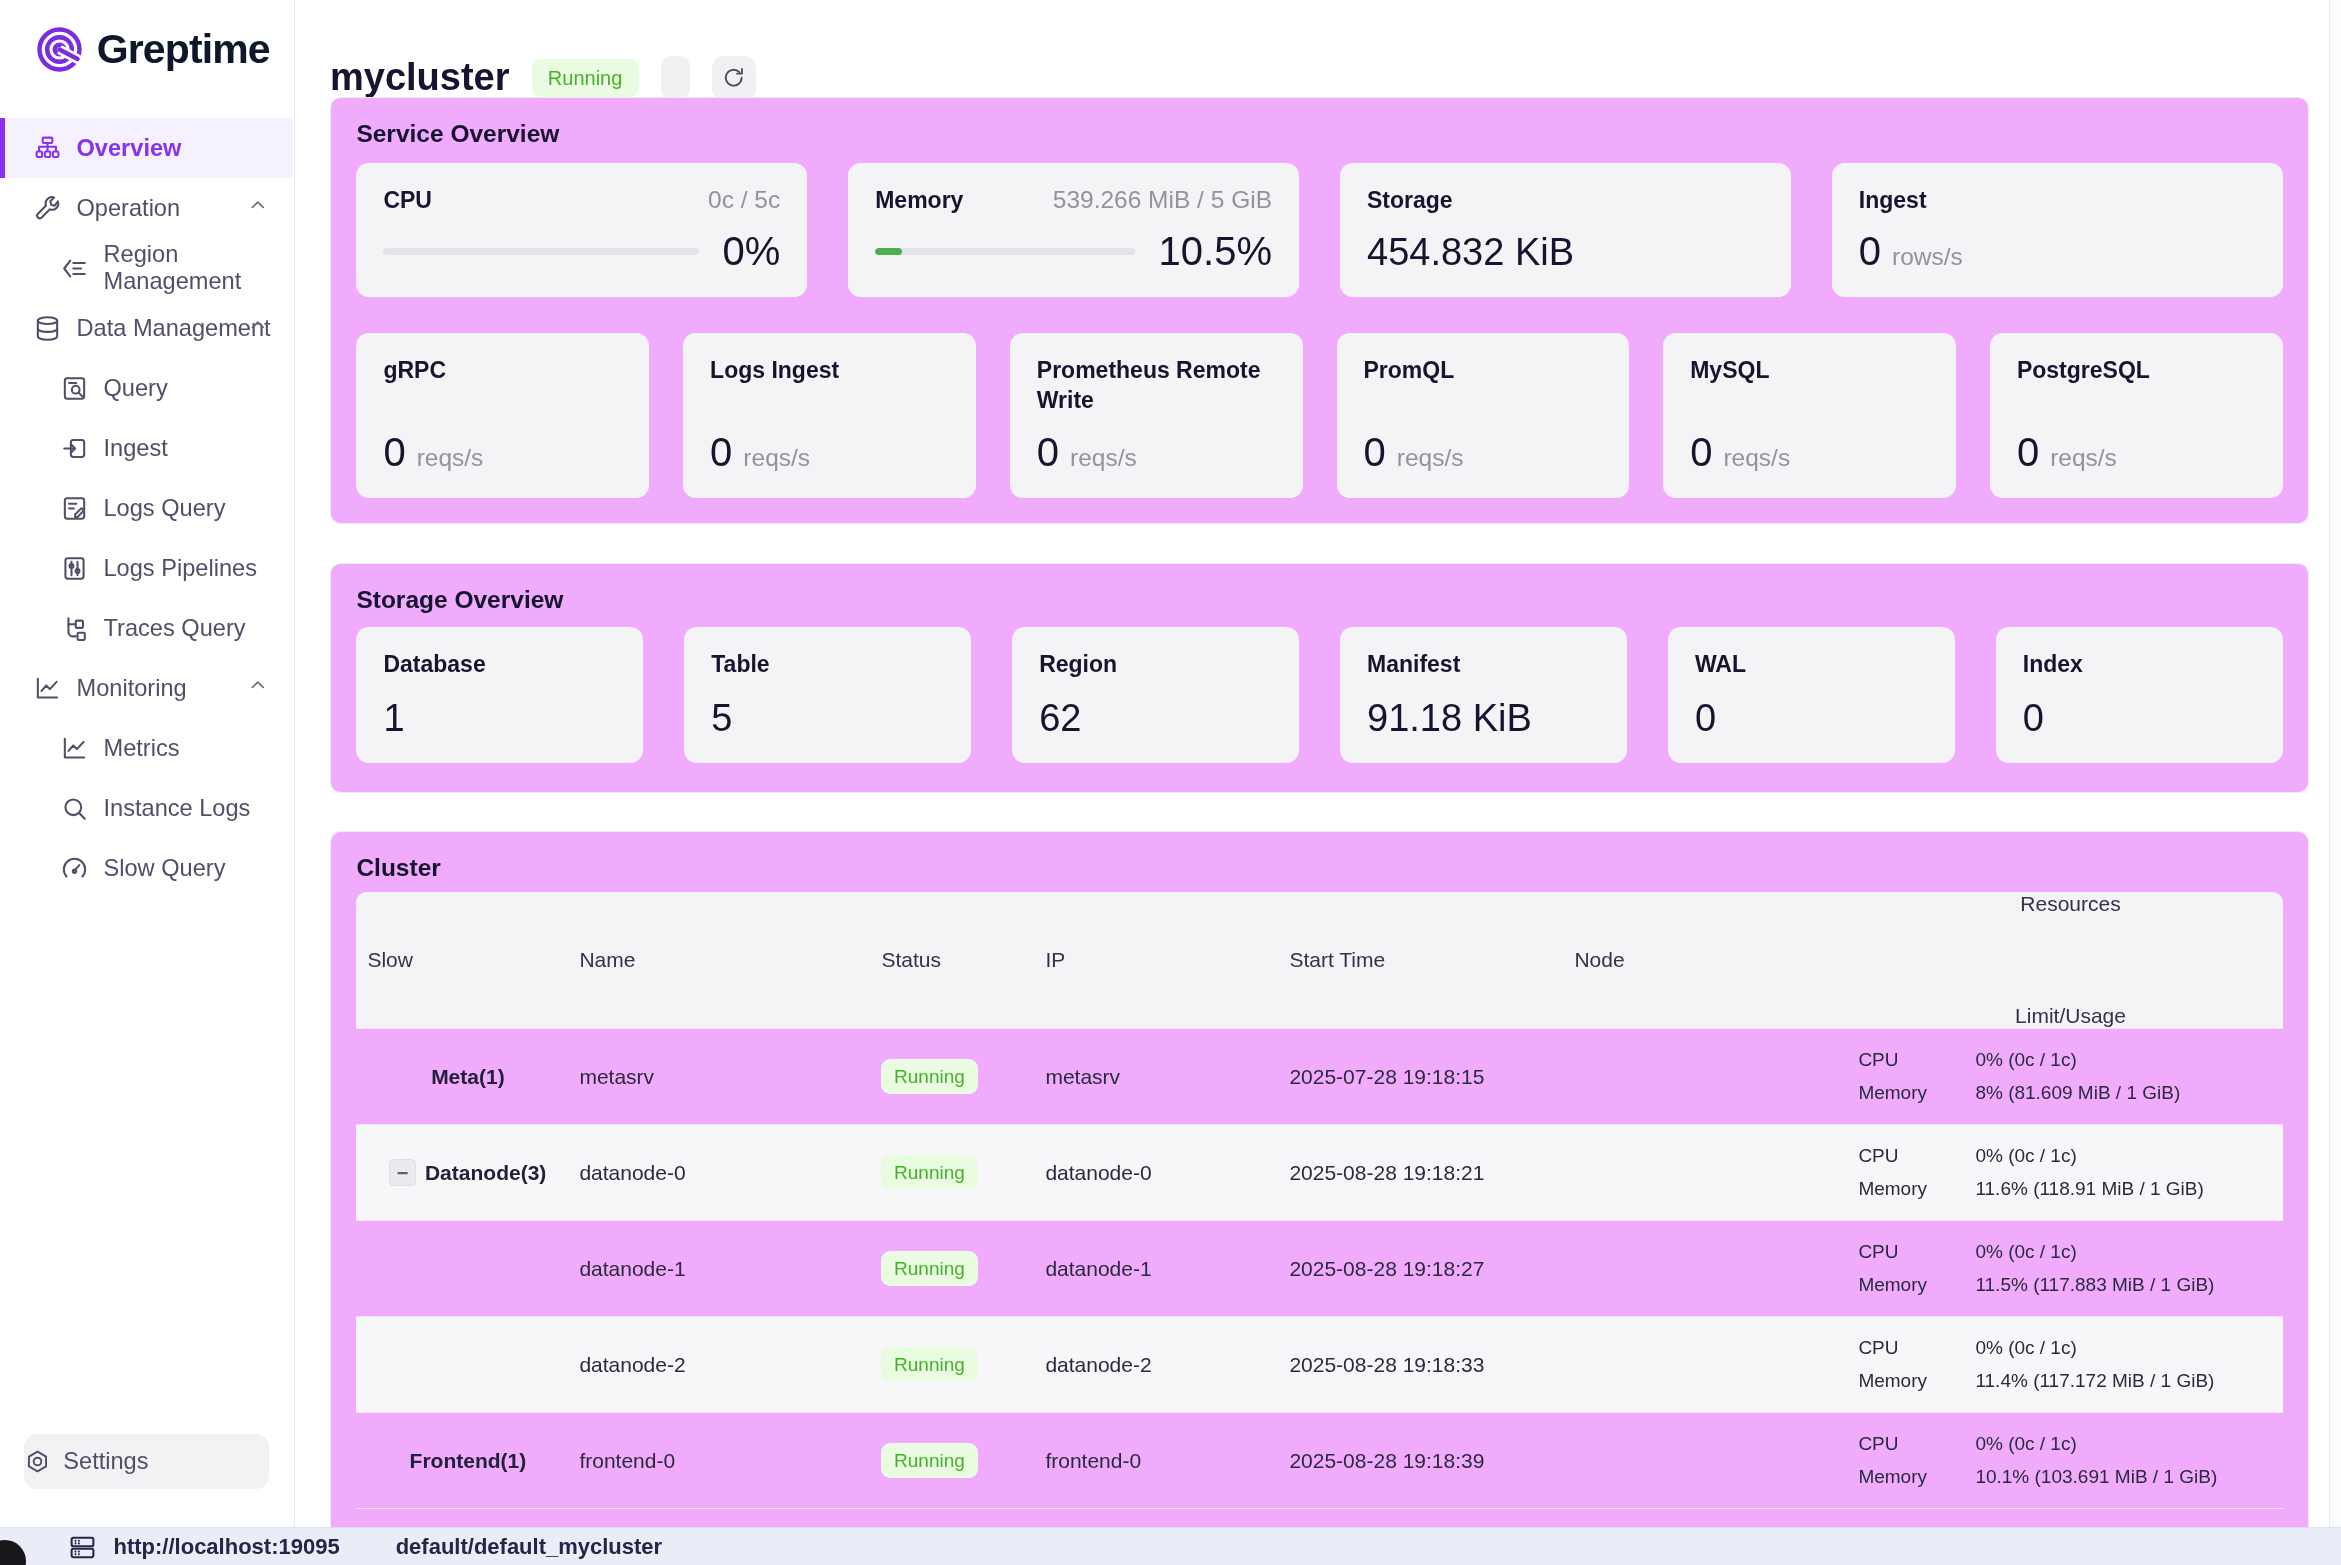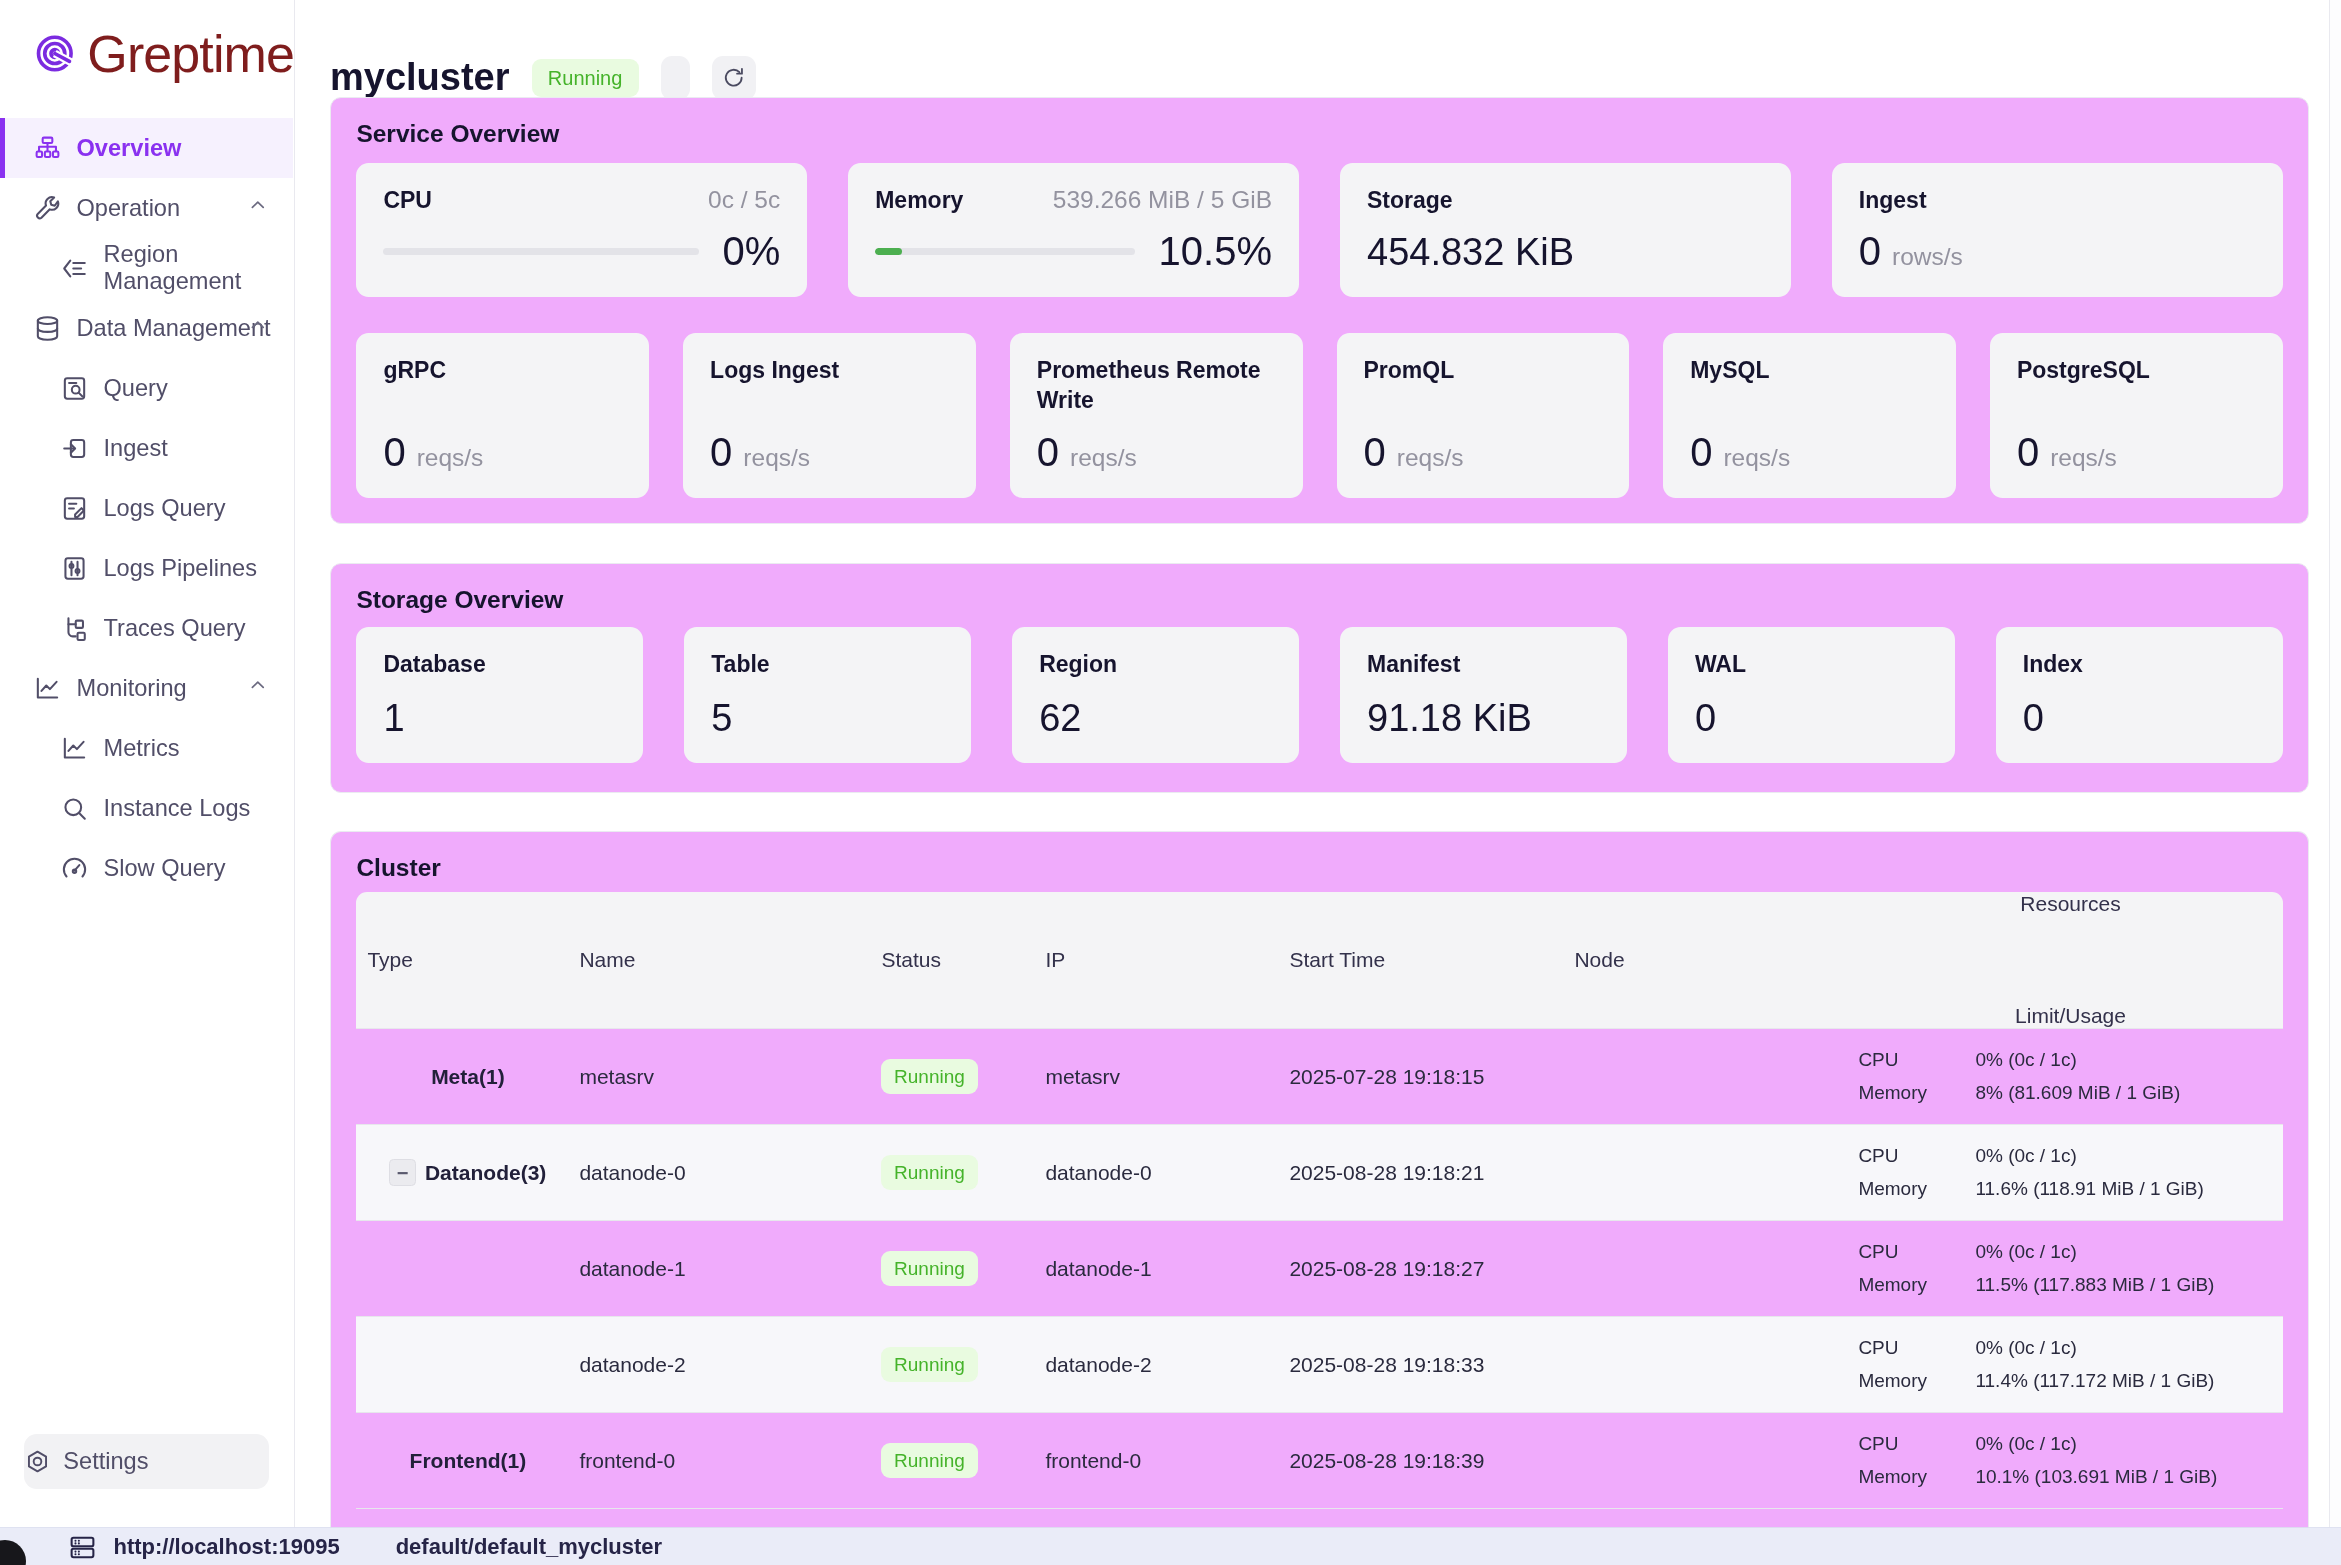--- a/index.html
+++ b/index.html
@@ -3,21 +3,21 @@
 <meta charset="utf-8">
 <style>
   html,body{margin:0;padding:0;background:#fff;}
   .app{position:relative;width:2342px;height:1566px;background:#ffffff;
        font-family:"Liberation Sans",sans-serif;overflow:hidden;color:#2a2a3e;}
 
   
   .sidebar{position:absolute;left:0;top:0;bottom:0;width:294px;background:#fff;
            border-right:0.9px solid #e9e9ef;z-index:2;}
   .logo{display:flex;align-items:center;gap:11.8px;padding:23.6px 0 0 34px;}
-  .logo-text{font-size:52px;font-weight:400;color:#7f1d1d;letter-spacing:-0.9px;}
+  .logo-text{font-size:41px;font-weight:700;color:#0f172a;letter-spacing:-0.9px;}
   .nav{position:absolute;top:118px;left:0;right:0.9px;}
   .nav-item{height:60px;display:flex;align-items:center;padding-left:33px;
             color:#514e68;font-size:23.6px;cursor:pointer;position:relative;box-sizing:border-box;}
   .nav-item.sub{padding-left:60px;}
   .nav-item .nicon{width:29px;height:29px;margin-right:14.5px;flex:0 0 auto;display:flex;}
   .nav-item .nicon svg{width:29px;height:29px;}
   .nav-item.active{background:#f6f1fe;color:var(--accent,#8a31f0);font-weight:700;}
   .nav-item.active::before{content:'';position:absolute;left:0;top:0;bottom:0;width:5.4px;
             background:var(--accent,#8a31f0);}
   .nav-chevron{position:absolute;right:23.6px;top:50%;transform:translateY(-50%);color:#6b6a80;}
@@ -400,21 +400,21 @@
             <span class="mtitle">Index</span>
             <span class="mvalue">0</span>
           </div>
         </div>
     </div>
 
     <div class="section sec-cluster">
       <div class="section-title">Cluster</div>
       <div class="tbl">
         <div class="tbl-head">
-          <div class="th">Type</div>
+          <div class="th">Slow</div>
           <div class="th">Name</div>
           <div class="th">Status</div>
           <div class="th">IP</div>
           <div class="th">Start Time</div>
           <div class="th">Node</div>
           <div class="th th-res">
             <span>Resources</span>
             <span>Limit/Usage</span>
           </div>
         </div>

